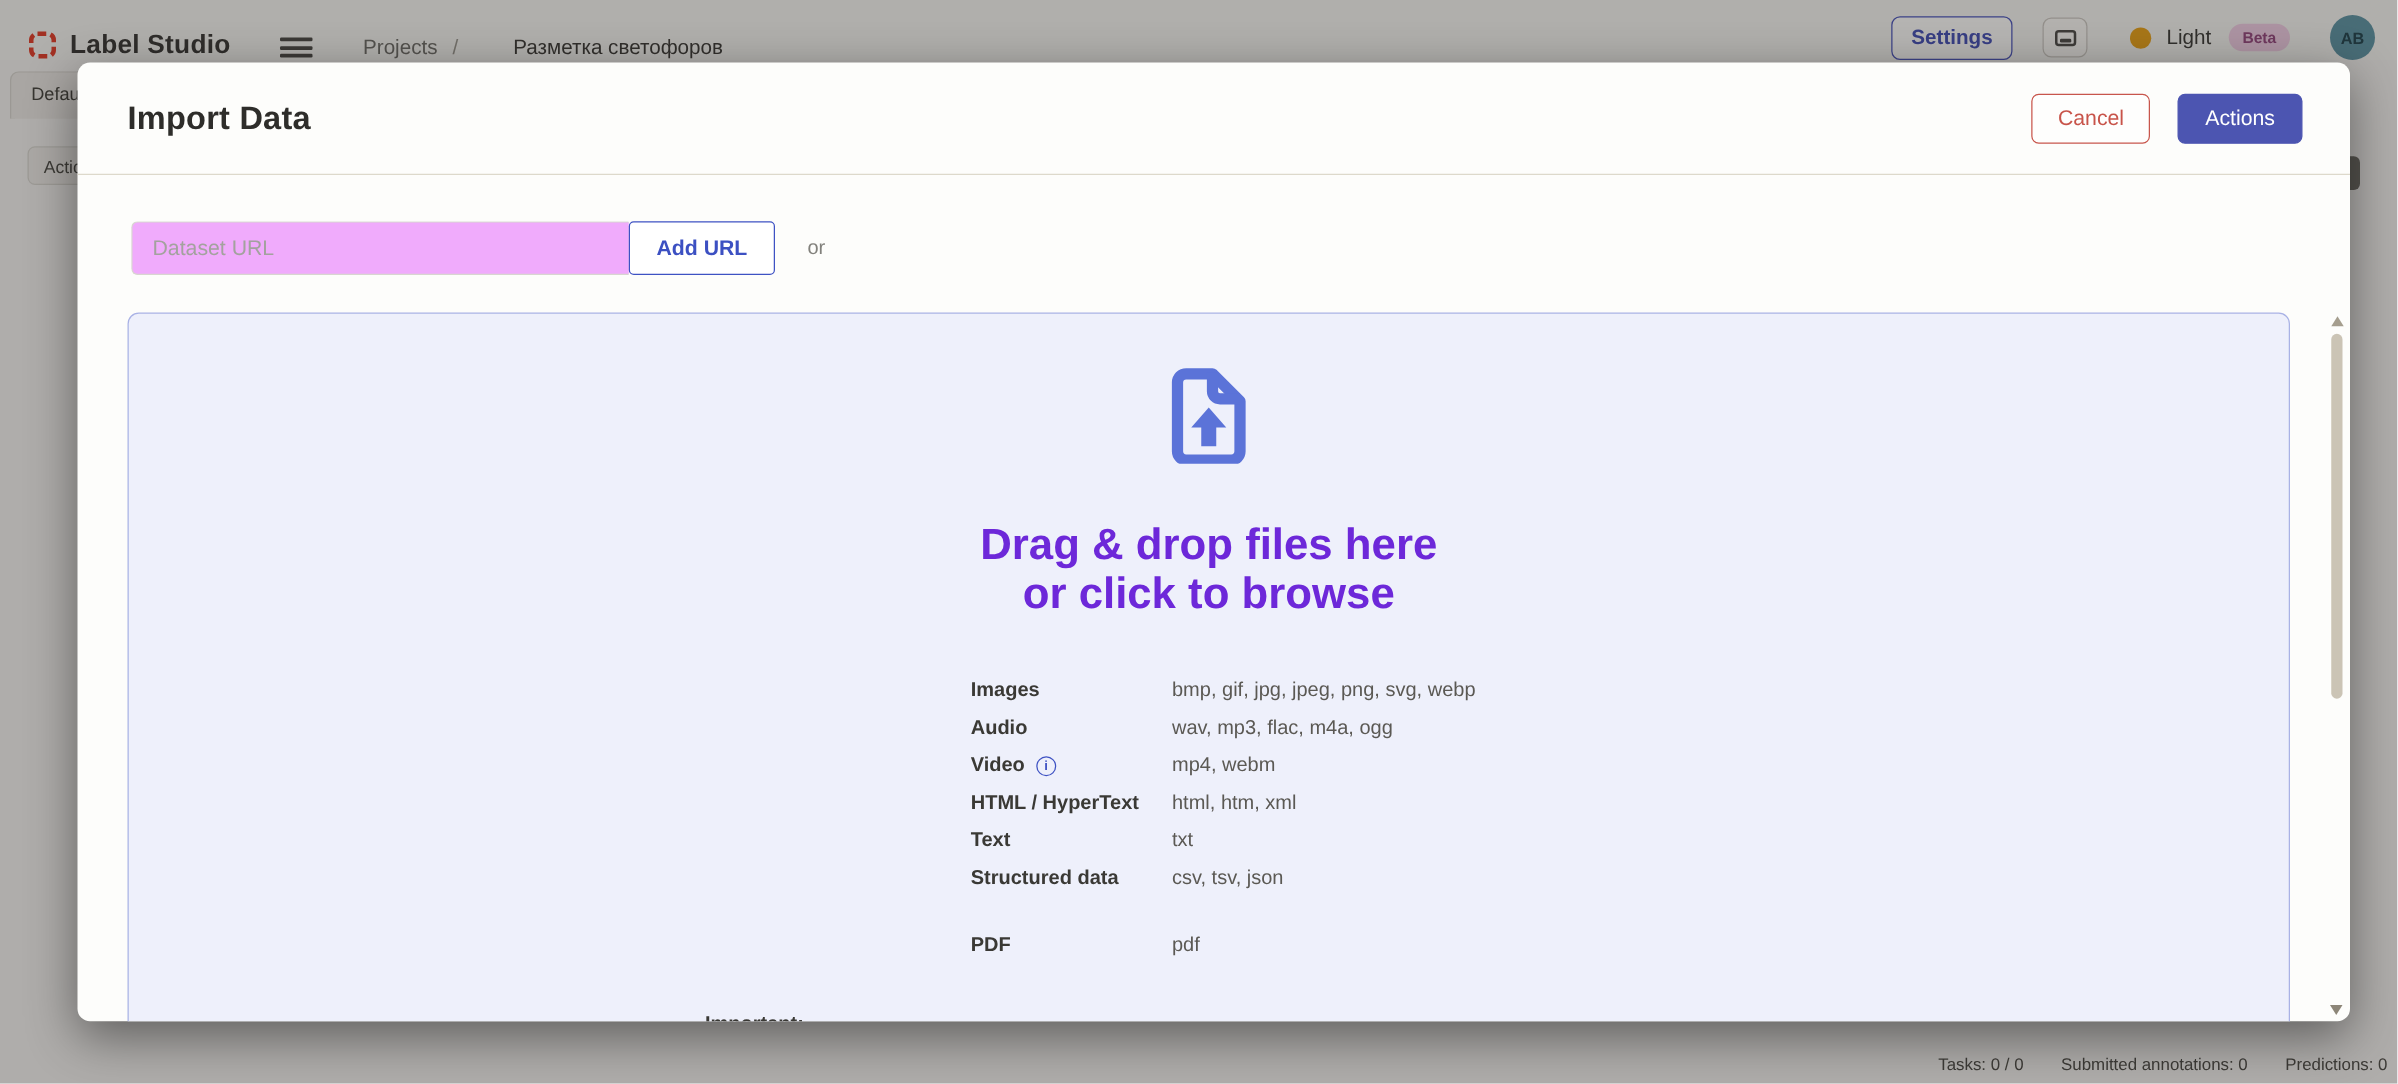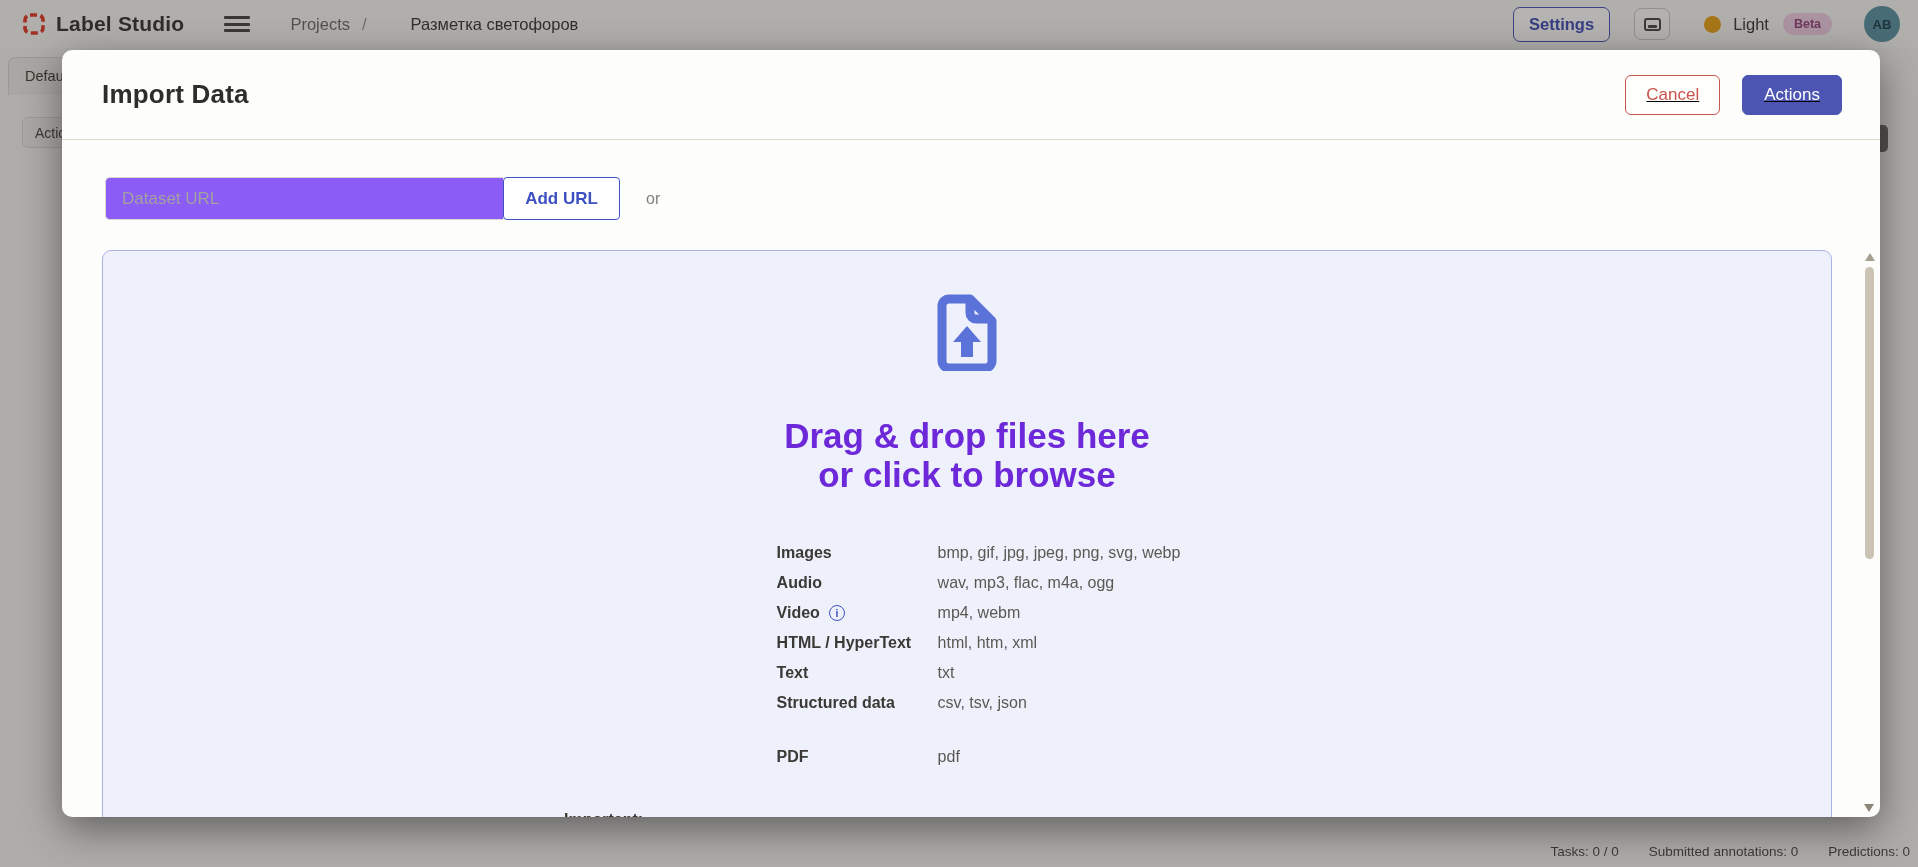--- a/index.html
+++ b/index.html
@@ -2,21 +2,21 @@
 <html><head>
 <meta charset="utf-8">
 <style>
   * { margin:0; padding:0; box-sizing:border-box; }
   html,body { width:1918px; height:867px; }
   body { font-family:"Liberation Sans", sans-serif; background:#f1f0ee; }
   .page { position:relative; width:1918px; height:867px; overflow:hidden; background:#f1f0ee; }
 
   
   .app-header { position:absolute; top:0; left:0; right:0; height:48px; background:#f3f2ef;
-                display:flex; align-items:center; padding:0 18px 0 22px; z-index:1; }
+                display:flex; align-items:flex-end; padding:0 18px 0 22px; z-index:1; }
   .logo-mark { width:24px; height:24px; margin-right:10px; flex:0 0 auto; }
   .app-name { font-size:21px; font-weight:700; color:#3a3937; letter-spacing:.2px; margin-right:40px; }
   .hamburger { width:26px; height:20px; display:flex; flex-direction:column; justify-content:space-between; padding:2px 0; margin-right:40px; cursor:pointer; }
   .hamburger span { display:block; height:3px; background:#4b4a47; border-radius:1px; }
   .breadcrumb { display:flex; align-items:center; gap:12px; font-size:16.5px; }
   .bc-root { color:#6e6d69; }
   .bc-sep { color:#98968f; }
   .bc-current { color:#3d3c39;padding-left:32px; }
   .header-right { margin-left:auto; display:flex; align-items:center; }
   .settings-btn { border:1.5px solid #4c57ba; color:#4651b5; background:rgba(255,255,255,.55);
@@ -47,29 +47,29 @@
 
   
   .overlay { position:absolute; inset:0; background:rgba(22,20,16,.30); z-index:5; }
 
   
   .modal { position:absolute; left:50px; top:50px; width:1818px; height:767px; background:#fdfdfb;
            border-radius:10px; box-shadow:0 12px 40px rgba(0,0,0,.45); z-index:10; overflow:hidden;margin-left:12px; }
   .modal-header { height:90px; display:flex; align-items:center; padding:0 38px 0 40px;
                   border-bottom:1px solid #ddd9cb; }
   .modal-title { font-size:26px; font-weight:600; color:#2e2d2a; letter-spacing:.2px; }
-  .modal-actions { margin-left:auto; display:flex; gap:22px;text-decoration:underline; }
+  .modal-actions { margin-left:auto; display:flex; gap:22px; }
   .btn-cancel { background:#fefefd; border:1px solid #c8564c; color:#c8544a; border-radius:6px;
                 font-size:17px; padding:9px 20px; cursor:pointer; }
   .btn-import { background:#4c55b1; border:1px solid #4c55b1; color:#fff; border-radius:6px;
                 font-size:17px; padding:9px 21px; cursor:pointer; }
 
   .url-row { position:absolute; left:43px; top:127px; display:flex; align-items:center; }
   .url-input { width:398px; height:43px; border:1px solid #d8d6d0; border-right:none; border-radius:5px 0 0 5px;
-               padding:0 16px; font-size:17px; color:#33322f; background:#8b5cf6; outline:none;
+               padding:0 16px; font-size:17px; color:#33322f; background:#f0abfc; outline:none;
                font-family:"Liberation Sans",sans-serif; }
   .url-input::placeholder { color:#a3a29e; }
   .btn-addurl { width:117px; height:43px; border:1.5px solid #3e52c3; color:#3c50c2; background:#fff;
                 border-radius:4px; font-size:17px; font-weight:600; cursor:pointer; }
   .or-label { margin:0 26px; font-size:16px; color:#82817c; }
   .btn-upload { height:43px; border:1.5px solid #3e52c3; color:#3c50c2; background:#fff; border-radius:6px;
                 font-size:17px; font-weight:600; padding:0 19px; display:flex; align-items:center; gap:10px; cursor:pointer; }
 
   .dropzone { position:absolute; left:40px; top:200px; width:1730px; height:660px;
               border:1px solid #a9b2e5; border-radius:9px; background:#eef0fb;

